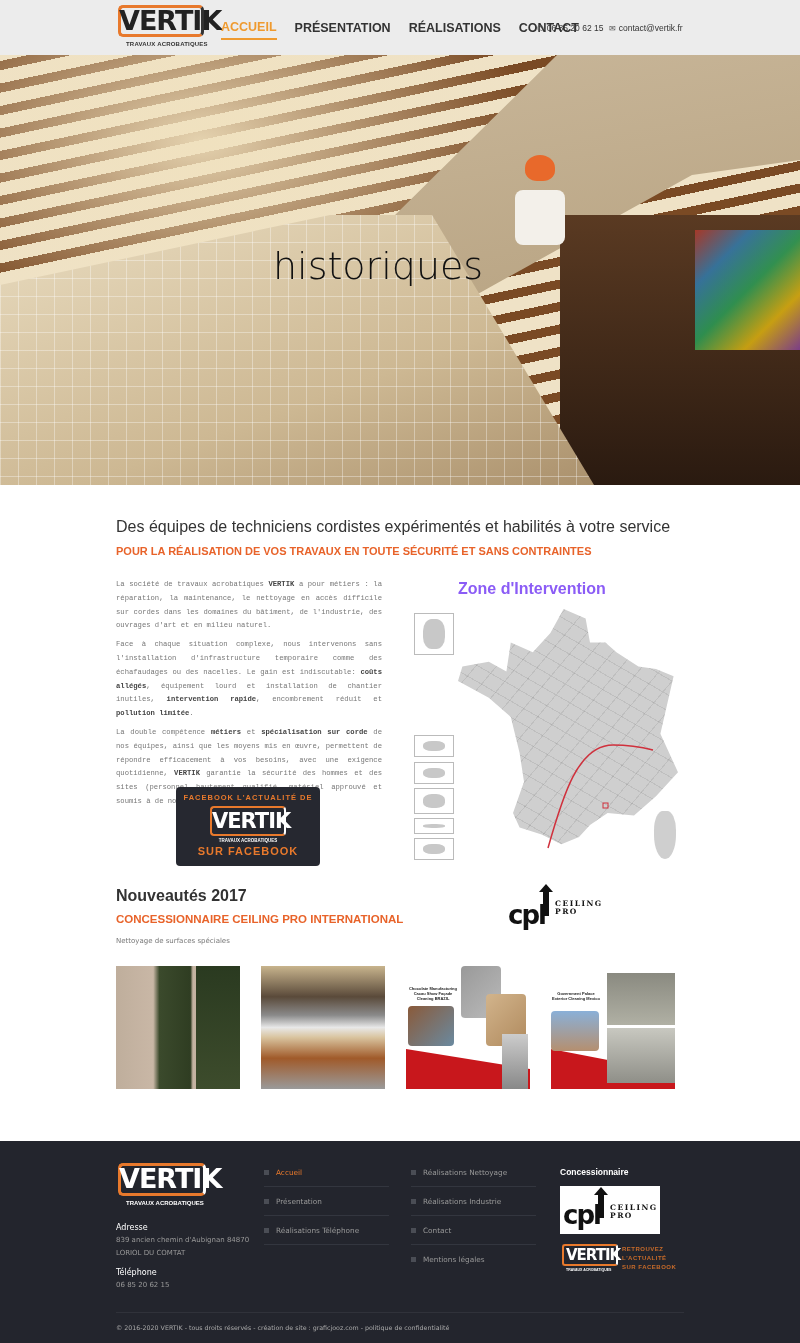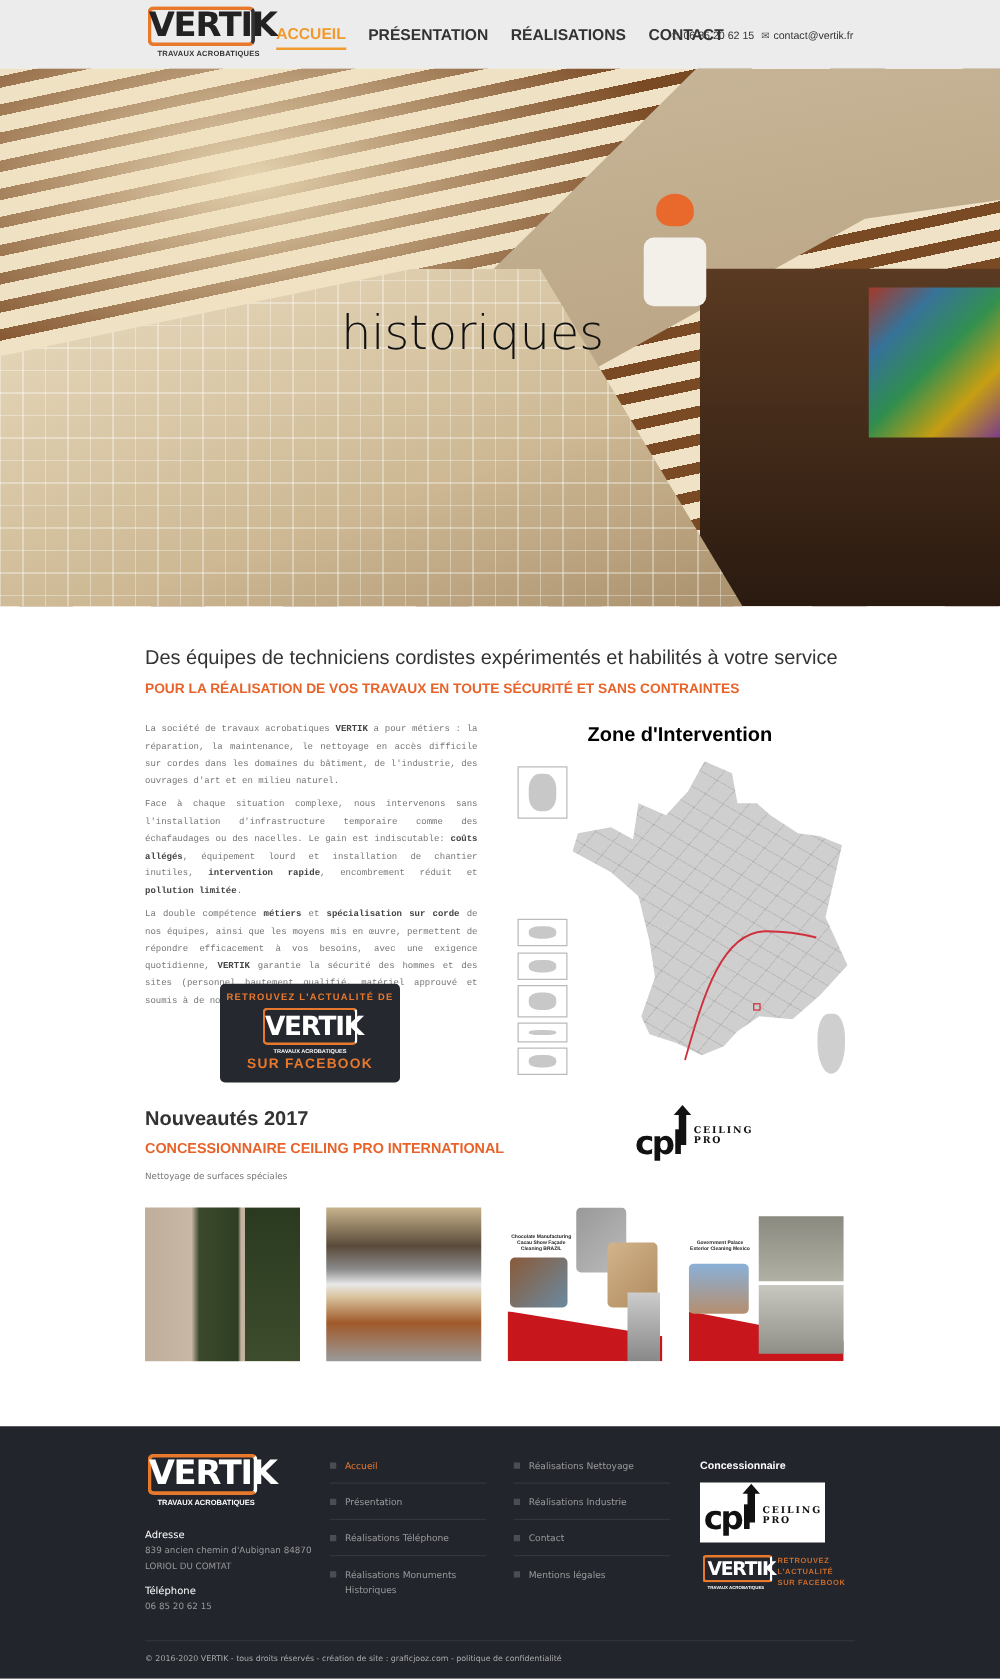--- a/index.html
+++ b/index.html
@@ -36,21 +36,21 @@
 .intro-sub{position:absolute;left:116px;top:545px;font-size:11px;color:#e8632a;font-weight:bold;text-transform:uppercase}
 .text-col{position:absolute;left:116px;top:578px;width:266px;font-family:Liberation Mono, monospace;font-size:7.2px;line-height:13.8px;color:#777;text-align:justify}
 .text-col p{margin-bottom:5px}
 .text-col b{color:#444}
 .fb-banner{position:absolute;left:176px;top:787px;width:144px;height:79px;background:#262830;border-radius:4px;text-align:center}
 .fb-banner .t1{font-size:7.5px;color:#e8792c;font-weight:bold;letter-spacing:1px;margin-top:6px}
 .fb-banner .lg{position:relative;width:76px;height:30px;margin:4px auto 0;border:2.5px solid #e8792c;border-radius:4px;border-right-color:#fff}
 .fb-banner .lg span{color:#fff;font-weight:bold;font-family:"DejaVu Sans",sans-serif;font-size:21px;line-height:26px;letter-spacing:-1px}
 .fb-banner .t2{font-size:4.5px;color:#fff;font-weight:bold;margin-top:2px}
 .fb-banner .t3{font-size:11px;color:#e8792c;font-weight:bold;letter-spacing:1px;margin-top:2px}
-.zone-title{position:absolute;left:470px;top:580px;font-size:16px;color:#000000}
+.zone-title{position:absolute;left:458px;top:580px;font-size:16px;color:#8b5cf6}
 .map{position:absolute;left:413px;top:605px;width:270px;height:255px}
 .map .mini{position:absolute;left:1px;width:40px;border:1px solid #bbb;background:#fff}
 .map .mini::after{content:"";position:absolute;left:8px;top:5px;right:8px;bottom:5px;background:#c8c8c8;border-radius:40%}
 .map .fr{position:absolute;left:3px;top:2px;width:262px;height:255px;background:#cfcfcf;
  clip-path:polygon(48% 0,58% 4%,60% 14%,67% 14%,72% 18%,82% 24%,90% 25%,98% 28%,95% 40%,92% 52%,100% 68%,90% 78%,80% 86%,68% 85%,60% 90%,55% 95%,47% 98%,38% 94%,28% 91%,25% 85%,30% 72%,28% 60%,24% 45%,14% 37%,0 30%,2% 24%,14% 22%,22% 26%,24% 14%,34% 18%,42% 10%);
  background-image:repeating-linear-gradient(30deg,rgba(0,0,0,0.08) 0 1px,transparent 1px 14px),repeating-linear-gradient(-50deg,rgba(0,0,0,0.08) 0 1px,transparent 1px 16px)}
 .map .corse{position:absolute;left:241px;top:206px;width:22px;height:48px;background:#cfcfcf;border-radius:40% 40% 50% 50%}
 .map svg{position:absolute;left:0;top:0}
 .new-h{position:absolute;left:116px;top:887px;font-size:16px;color:#333}
 .new-sub{position:absolute;left:116px;top:913px;font-size:11.5px;color:#e8632a;font-weight:bold}
@@ -145,21 +145,21 @@
 <h2 class="intro-h">Des équipes de techniciens cordistes expérimentés et habilités à votre service</h2>
 <div class="intro-sub">POUR LA RÉALISATION DE VOS TRAVAUX EN TOUTE SÉCURITÉ ET SANS CONTRAINTES</div>
 
 <div class="text-col">
   <p><span>La société de travaux acrobatiques </span><b>VERTIK</b><span> a pour métiers : la réparation, la maintenance, le nettoyage en accès difficile sur cordes dans les domaines du bâtiment, de l'industrie, des ouvrages d'art et en milieu naturel.</span></p>
   <p><span>Face à chaque situation complexe, nous intervenons sans l'installation d'infrastructure temporaire comme des échafaudages ou des nacelles. Le gain est indiscutable: </span><b>coûts allégés</b><span>, équipement lourd et installation de chantier inutiles, </span><b>intervention rapide</b><span>, encombrement réduit et </span><b>pollution limitée</b><span>.</span></p>
   <p><span>La double compétence </span><b>métiers</b><span> et </span><b>spécialisation sur corde</b><span> de nos équipes, ainsi que les moyens mis en œuvre, permettent de répondre efficacement à vos besoins, avec une exigence quotidienne, </span><b>VERTIK</b><span> garantie la sécurité des hommes et des sites (personnel hautement qualifié, matériel approuvé et soumis à de nombreux contrôles).</span></p>
 </div>
 
 <div class="fb-banner">
-  <div class="t1">RETROUVEZ L'ACTUALITÉ DE</div>
+  <div class="t1">FACEBOOK L'ACTUALITÉ DE</div>
   <div class="lg"><span>VERTIK</span></div>
   <div class="t2">TRAVAUX ACROBATIQUES</div>
   <div class="t3">SUR FACEBOOK</div>
 </div>
 
 <h3 class="zone-title">Zone d'Intervention</h3>
 <div class="map">
   <div class="mini" style="top:8px;height:42px"></div>
   <div class="mini" style="top:130px;height:22px"></div>
   <div class="mini" style="top:157px;height:22px"></div>
@@ -215,21 +215,20 @@
   <div>839 ancien chemin d'Aubignan 84870</div>
   <div>LORIOL DU COMTAT</div>
   <div class="lbl" style="margin-top:6px">Téléphone</div>
   <div>06 85 20 62 15</div>
 </div>
 
 <div class="f-links" style="left:264px">
   <div class="li active">Accueil</div>
   <div class="li">Présentation</div>
   <div class="li">Réalisations Téléphone</div>
-  <div class="li" style="border-bottom:none">Réalisations Monuments Historiques</div>
 </div>
 <div class="f-links" style="left:411px">
   <div class="li">Réalisations Nettoyage</div>
   <div class="li">Réalisations Industrie</div>
   <div class="li">Contact</div>
   <div class="li" style="border-bottom:none">Mentions légales</div>
 </div>
 
 <div class="f-conc">Concessionnaire</div>
 <div class="f-cpl">

